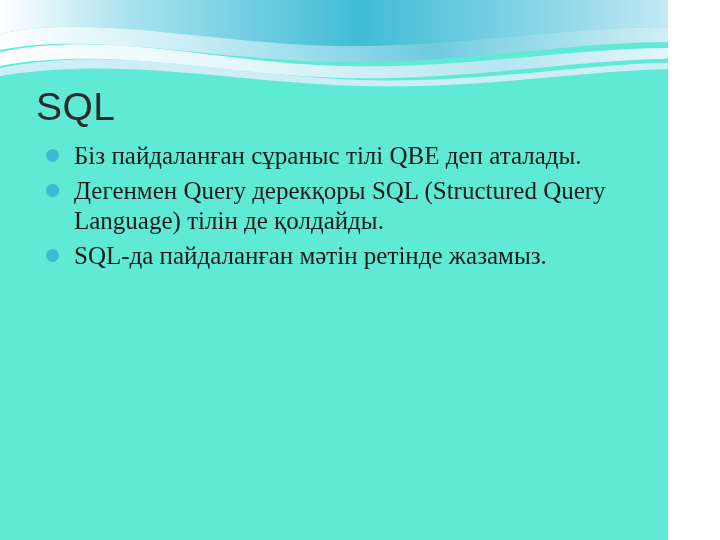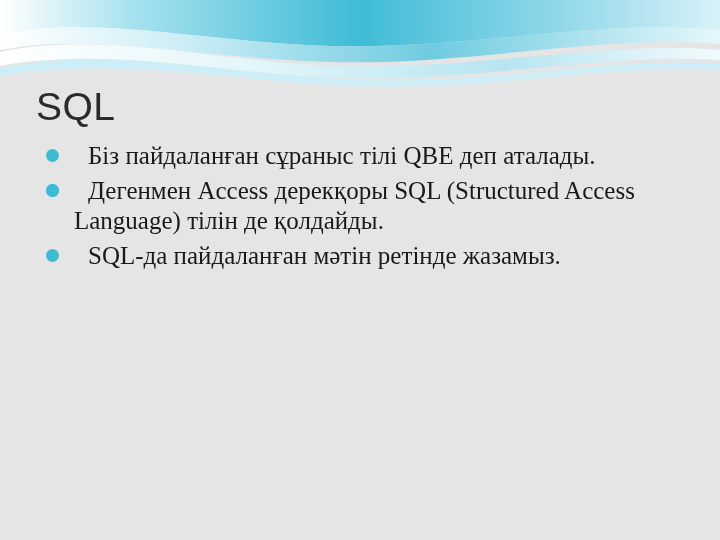--- a/index.html
+++ b/index.html
@@ -8,23 +8,23 @@
   }
   body {
     width: 720px;
     height: 540px;
     background: #ffffff;
     font-family: "Liberation Sans", sans-serif;
     overflow: hidden;
   }
   .slide {
     position: relative;
-    width: 720px;
+    width: 668px;
     height: 540px;
-    background: #e5e5e5;
+    background: #5eead4;
     overflow: hidden;
   }
   .decor {
     position: absolute;
     top: 0;
     left: 0;
     width: 720px;
     height: 96px;
     pointer-events: none;
   }
@@ -63,21 +63,20 @@
     left: 2px;
     top: 8px;
     width: 13px;
     height: 13px;
     border-radius: 50%;
     background: #3bbcd4;
     display: block;
   }
   .txt {
     display: inline;
-    margin-left: 14px;
   }
 </style>
 </head>
 <body>
 
 <div class="slide">
 
   <div class="decor">
     <svg width="720" height="96" viewBox="0 0 720 96" xmlns="http://www.w3.org/2000/svg">
       <defs>
@@ -114,21 +113,21 @@
     <ul class="body-list">
       <li>
         <span class="bullet"></span>
         <span class="txt">Біз пайдаланған сұраныс тілі QBE деп аталады.</span>
       </li>
       <li>
         <span class="bullet"></span>
       </li>
       <li>
         <span class="bullet"></span>
-        <span class="txt">Дегенмен Access дерекқоры SQL (Structured Access Language) тілін де қолдайды.</span>
+        <span class="txt">Дегенмен Query дерекқоры SQL (Structured Query Language) тілін де қолдайды.</span>
       </li>
       <li>
         <span class="bullet"></span>
         <span class="txt">SQL-да пайдаланған мәтін ретінде жазамыз.</span>
       </li>
     </ul>
   </div>
 
 </div>
 

